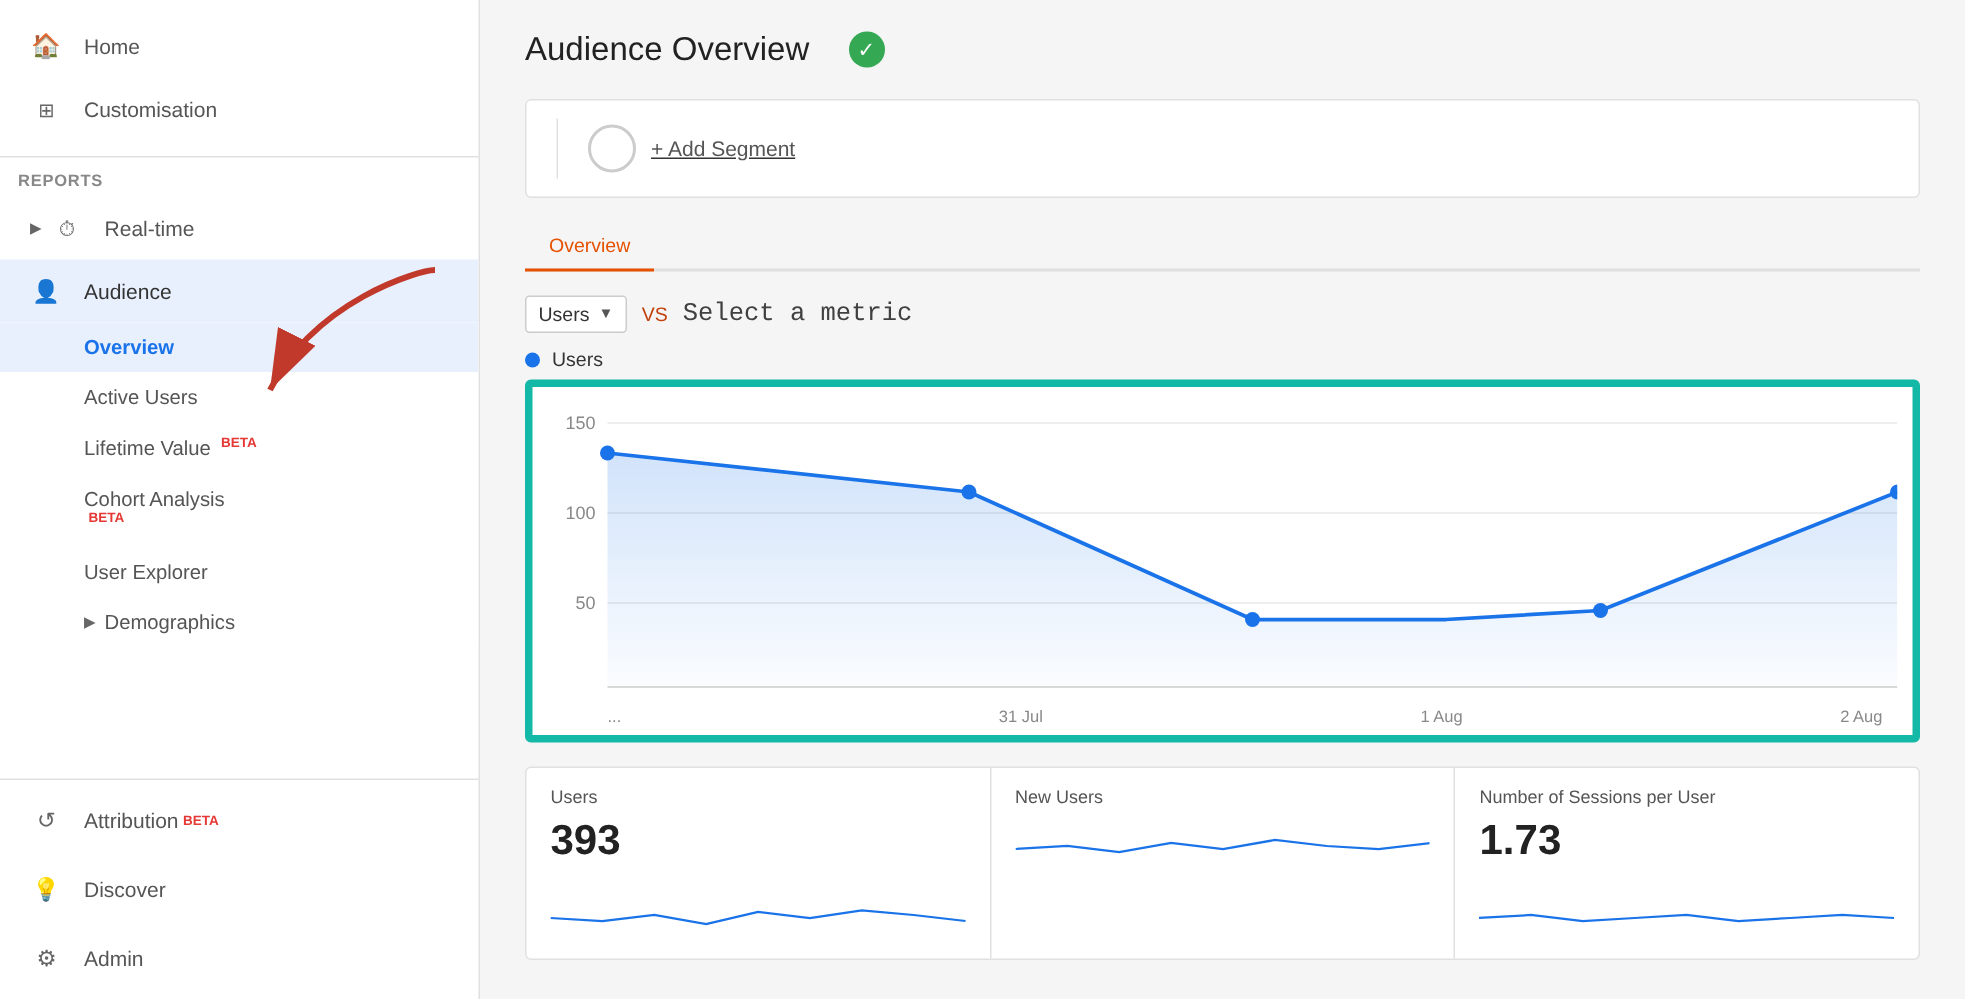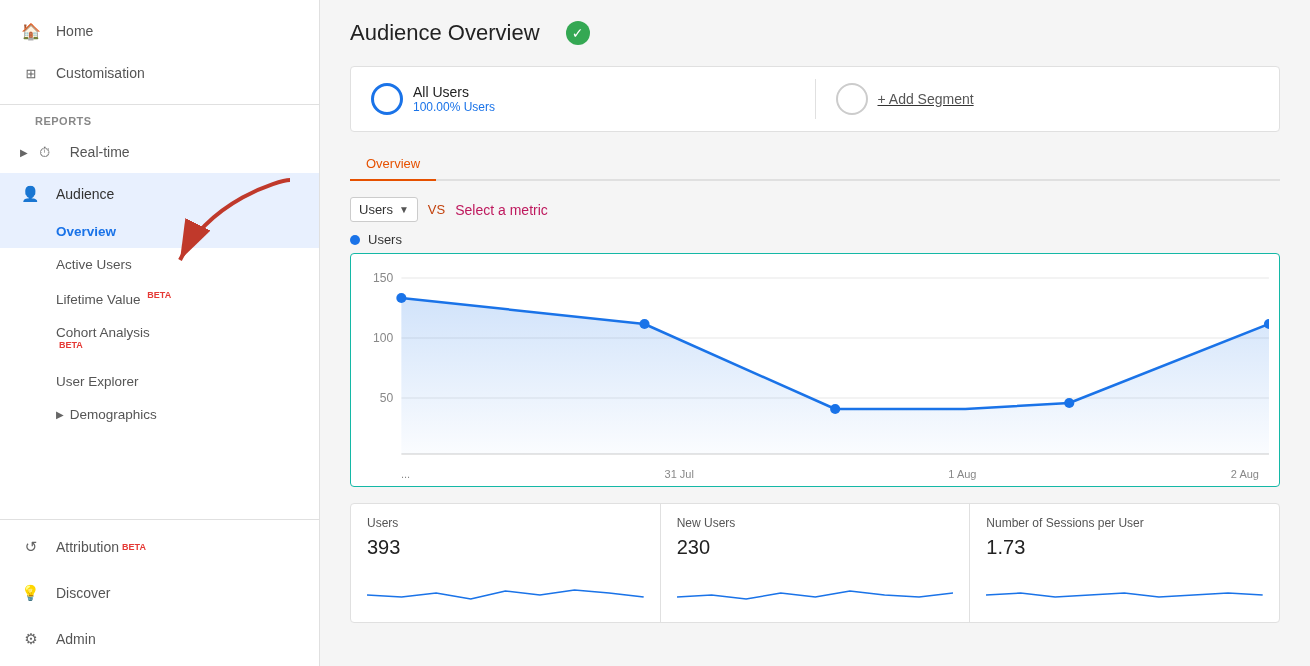--- a/index.html
+++ b/index.html
@@ -39,21 +39,21 @@
     }
     .sidebar-nav-item .expand-icon {
       font-size: 10px;
       margin-right: 6px;
       color: #666;
     }
     .reports-label {
       font-size: 11px;
       color: #888;
       font-weight: bold;
-      padding: 10px 20px 4px 35px;
+      padding: 10px 20px 4px 12px;
       letter-spacing: 0.5px;
     }
     .audience-section { background: #e8f0fe; }
     .audience-header {
       display: flex;
       align-items: center;
       padding: 10px 20px;
       cursor: pointer;
       color: #333;
       font-size: 14px;
@@ -224,42 +224,42 @@
       padding: 4px 8px;
       font-size: 13px;
       display: flex;
       align-items: center;
       gap: 6px;
       cursor: pointer;
       background: #fff;
     }
     .metric-dropdown .arrow { font-size: 10px; color: #555; }
     .vs-text { color: #c2410c; font-size: 13px; }
-    .select-metric { color: #be185d; font-size: 14px; cursor: pointer; }
+    .select-metric { color: #404040; font-size: 17px; cursor: pointer; font-family: Liberation Mono, monospace; }
 
     
     .chart-legend {
       display: flex;
       align-items: center;
       gap: 8px;
       margin-bottom: 6px;
       font-size: 13px;
       color: #333;
     }
     .legend-dot {
       width: 10px;
       height: 10px;
       border-radius: 50%;
       background: #1a73e8;
     }
 
     
     .chart-container {
       background: #fff;
-      border: 1px solid #14b8a6;
+      border: 5px solid #14b8a6;
       border-radius: 4px;
       padding: 10px 10px 0 10px;
       margin-bottom: 16px;
       position: relative;
     }
     .chart-inner {
       position: relative;
       height: 200px;
       overflow: hidden;
     }
@@ -289,22 +289,22 @@
       padding: 12px 16px;
       border-right: 1px solid #e0e0e0;
     }
     .stat-card:last-child { border-right: none; }
     .stat-label {
       font-size: 12px;
       color: #555;
       margin-bottom: 6px;
     }
     .stat-value {
-      font-size: 20px;
-      font-weight: 400;
+      font-size: 28px;
+      font-weight: 700;
       color: #222;
       margin-bottom: 16px;
     }
     .stat-sparkline {
       height: 32px;
       width: 100%;
     }
   </style>
 </head>
 <body>
@@ -389,27 +389,20 @@
 </svg>
 
 <div class="main-content">
 
   <div class="page-title">
     <h1>Audience Overview</h1>
     <div class="verified-icon">✓</div>
   </div>
 
   <div class="segment-bar">
-    <div class="segment-item">
-      <div class="segment-circle"></div>
-      <div class="segment-info">
-        <div class="segment-name">All Users</div>
-        <div class="segment-pct">100.00% Users</div>
-      </div>
-    </div>
     <div class="segment-divider"></div>
     <div class="add-segment">
       <div class="add-segment-circle"></div>
       <div class="add-segment-text">+ Add Segment</div>
     </div>
   </div>
 
   <div class="overview-tab-bar">
     <div class="tab-item active">Overview</div>
   </div>
@@ -468,21 +461,20 @@
   <div class="stats-row">
     <div class="stat-card">
       <div class="stat-label">Users</div>
       <div class="stat-value">393</div>
       <svg class="stat-sparkline" viewBox="0 0 200 32" preserveAspectRatio="none">
         <polyline points="0,20 25,22 50,18 75,24 100,16 125,20 150,15 175,18 200,22" fill="none" stroke="#1a73e8" stroke-width="1.5"></polyline>
       </svg>
     </div>
     <div class="stat-card">
       <div class="stat-label">New Users</div>
-      <div class="stat-value">230</div>
       <svg class="stat-sparkline" viewBox="0 0 200 32" preserveAspectRatio="none">
         <polyline points="0,22 25,20 50,24 75,18 100,22 125,16 150,20 175,22 200,18" fill="none" stroke="#1a73e8" stroke-width="1.5"></polyline>
       </svg>
     </div>
     <div class="stat-card">
       <div class="stat-label">Number of Sessions per User</div>
       <div class="stat-value">1.73</div>
       <svg class="stat-sparkline" viewBox="0 0 200 32" preserveAspectRatio="none">
         <polyline points="0,20 25,18 50,22 75,20 100,18 125,22 150,20 175,18 200,20" fill="none" stroke="#1a73e8" stroke-width="1.5"></polyline>
       </svg>

